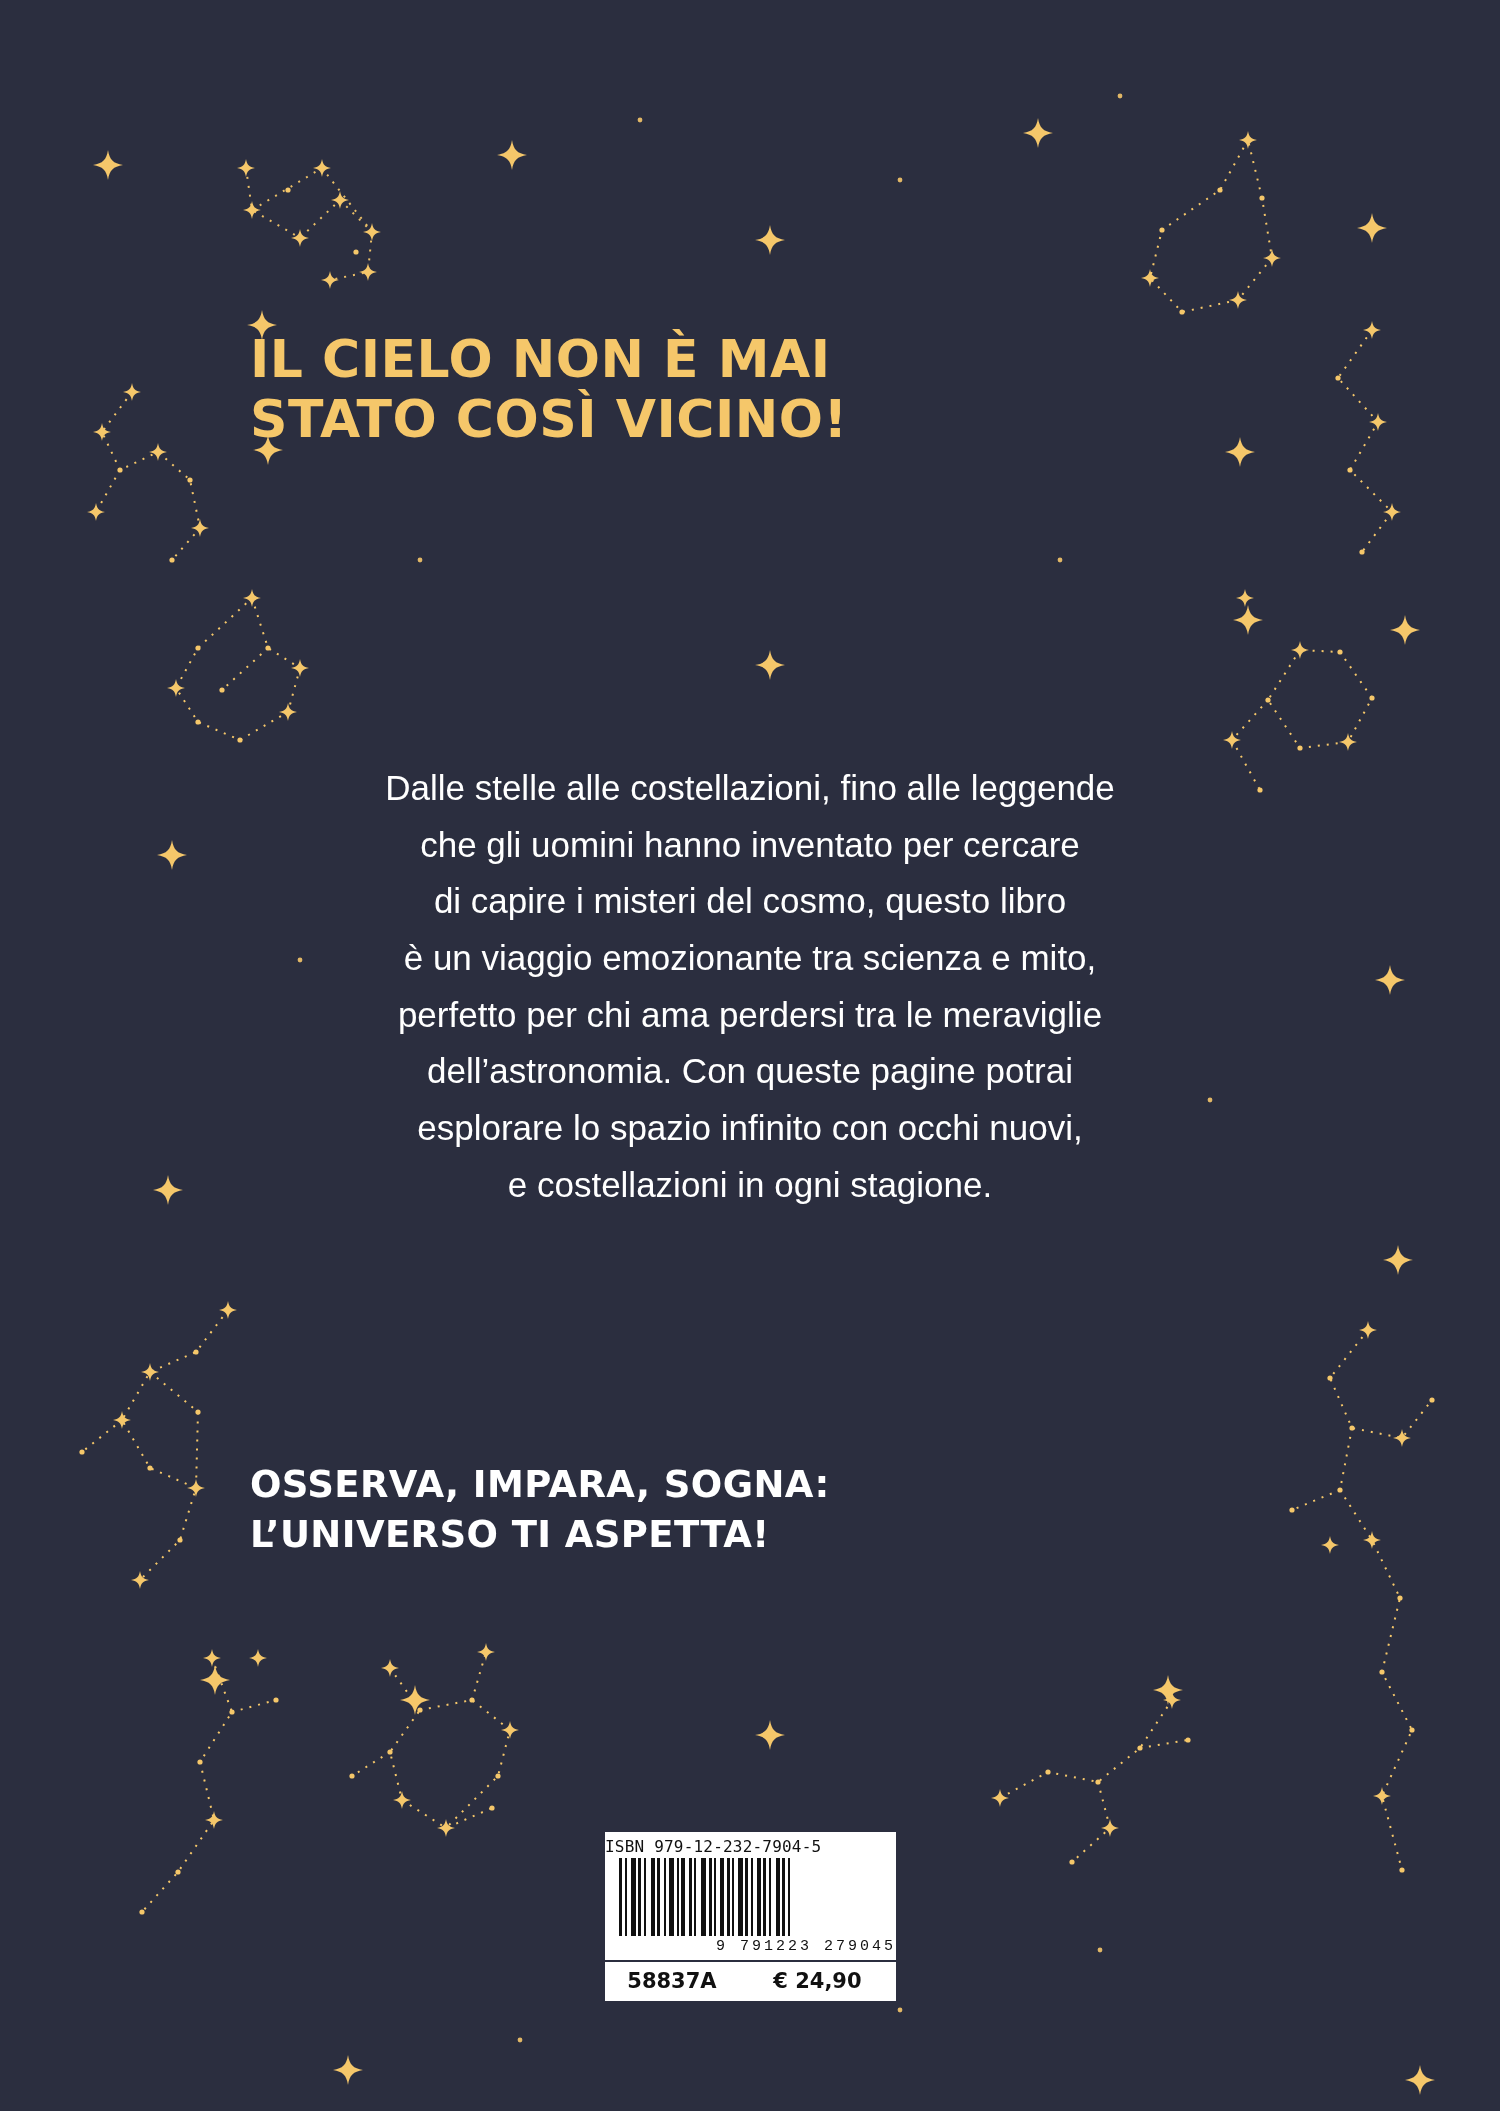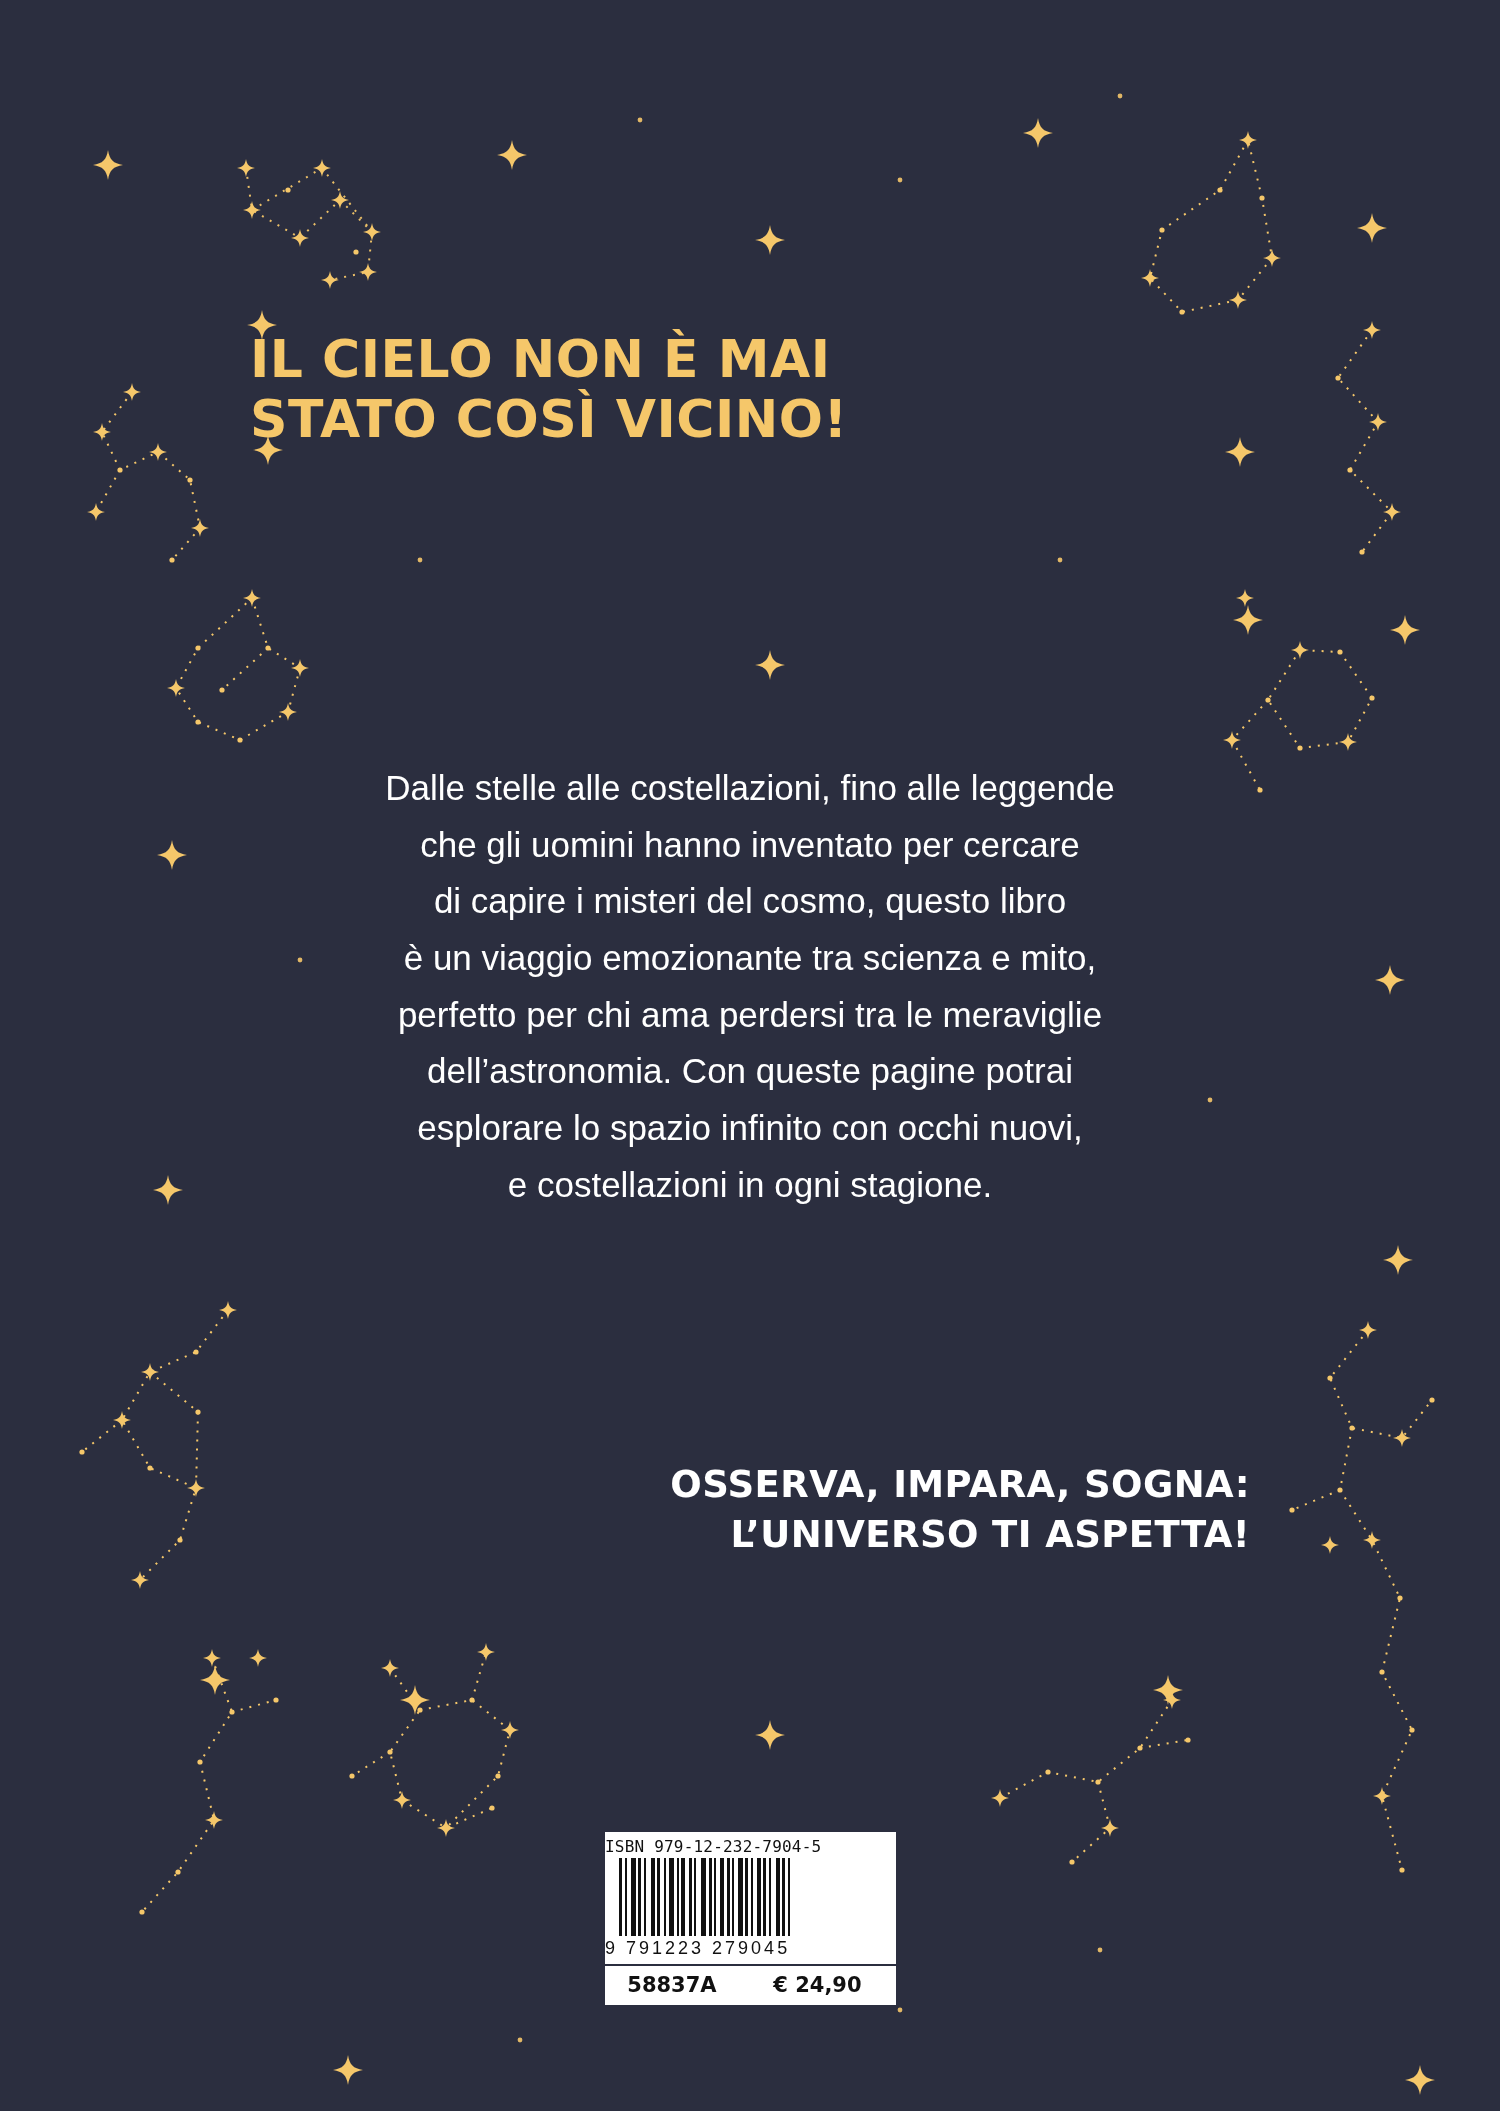--- a/index.html
+++ b/index.html
@@ -63,21 +63,21 @@
   .tagline {
     position: absolute;
     left: 250px;
     top: 1460px;
     width: 1000px;
     color: #ffffff;
     font-family: "DejaVu Sans", sans-serif;
     font-weight: bold;
     font-size: 37px;
     line-height: 1.35;
-    text-align: right;
+    text-align: left;
     letter-spacing: 0.4px;
   }
   .tagline .ln { display: block; }
 
   
   .barcode-block {
     position: absolute;
     left: 603px;
     top: 1830px;
     width: 295px;
@@ -96,24 +96,24 @@
   }
   .bars {
     height: 78px;
     margin: 0 14px;
     display: flex;
     align-items: stretch;
   }
   .bars span { display: block; background: #111111; }
   .bars i { display: block; background: transparent; }
   .ean-digits {
-    font-family: Liberation Sans, sans-serif;
-    font-size: 18px;
+    font-family: Liberation Mono, monospace;
+    font-size: 15px;
     color: #111111;
-    text-align: left;
+    text-align: right;
     letter-spacing: 3px;
     padding: 2px 0 5px 0;
   }
   .price-row {
     border-top: 2px solid #2b2e3f;
     display: flex;
     font-family: "DejaVu Sans", sans-serif;
     font-weight: bold;
     font-size: 21px;
     color: #111111;

